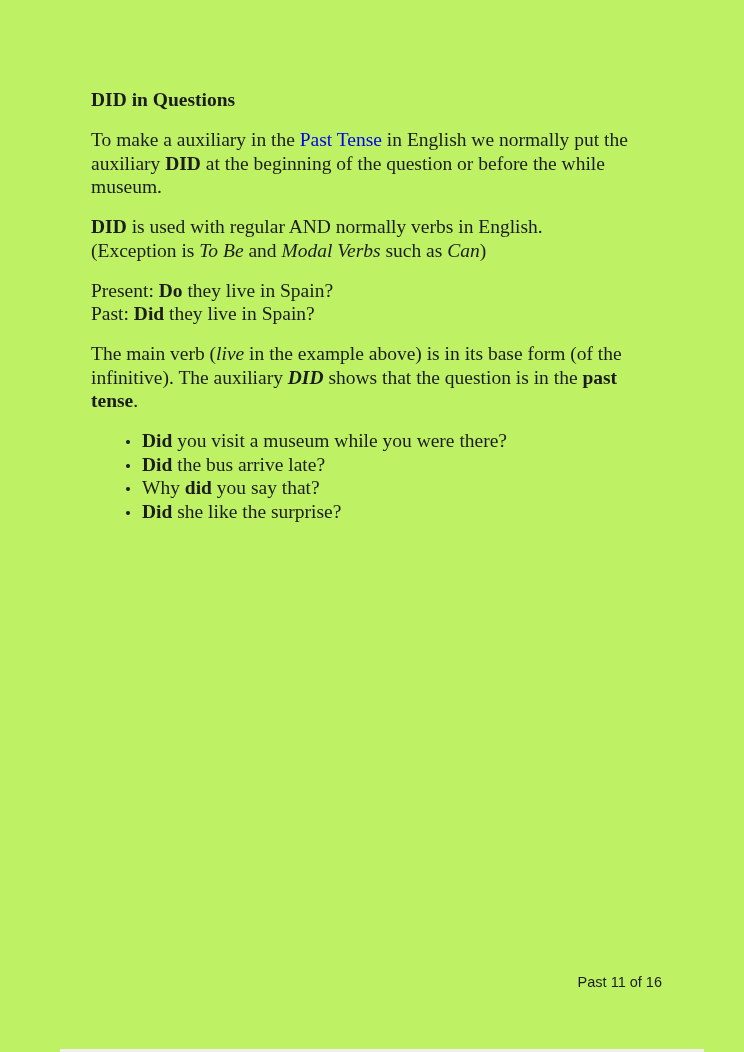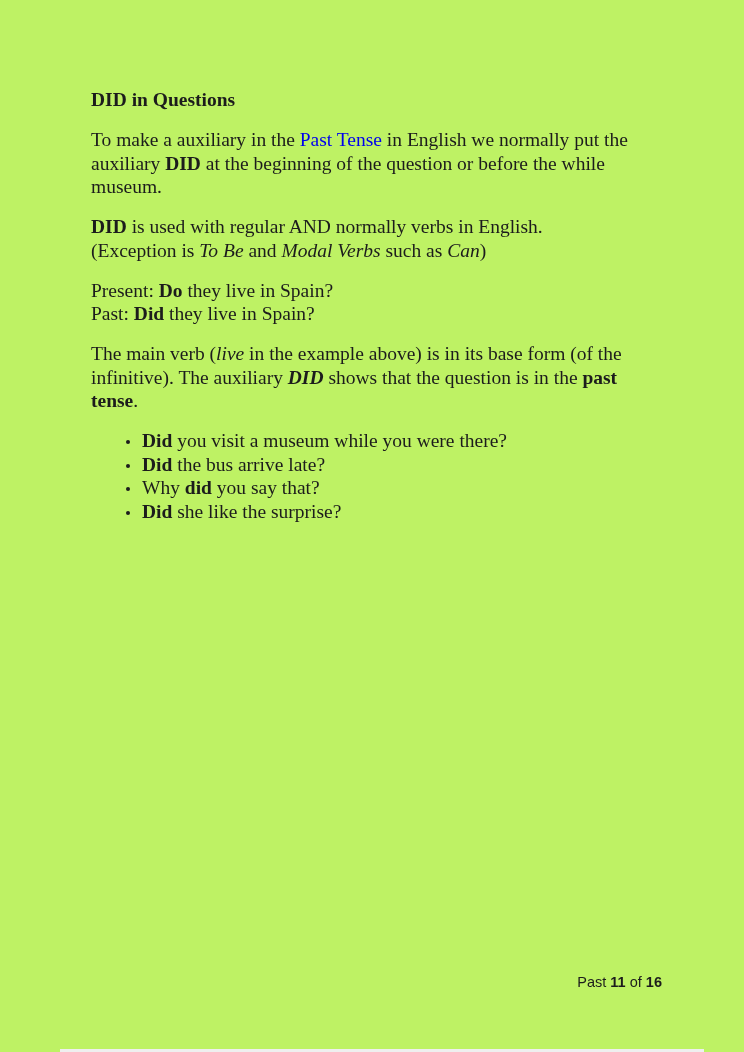--- a/index.html
+++ b/index.html
@@ -46,21 +46,21 @@
   }
   .footer {
     position: absolute;
     right: 82px; top: 973px;
     font-family: "Liberation Sans", sans-serif;
     font-size: 14.5px;
     line-height: 18px;
     color: #1c1c1c;
     white-space: nowrap;
   }
-  .footer b { font-weight: bold; }
+  .footer b { font-weight: normal; }
   .scan-edge-bottom {
     position: absolute;
     left: 60px; right: 40px; bottom: 0;
     height: 3px;
     background: #efefef;
   }
 </style>
 </head>
 <body>
 

